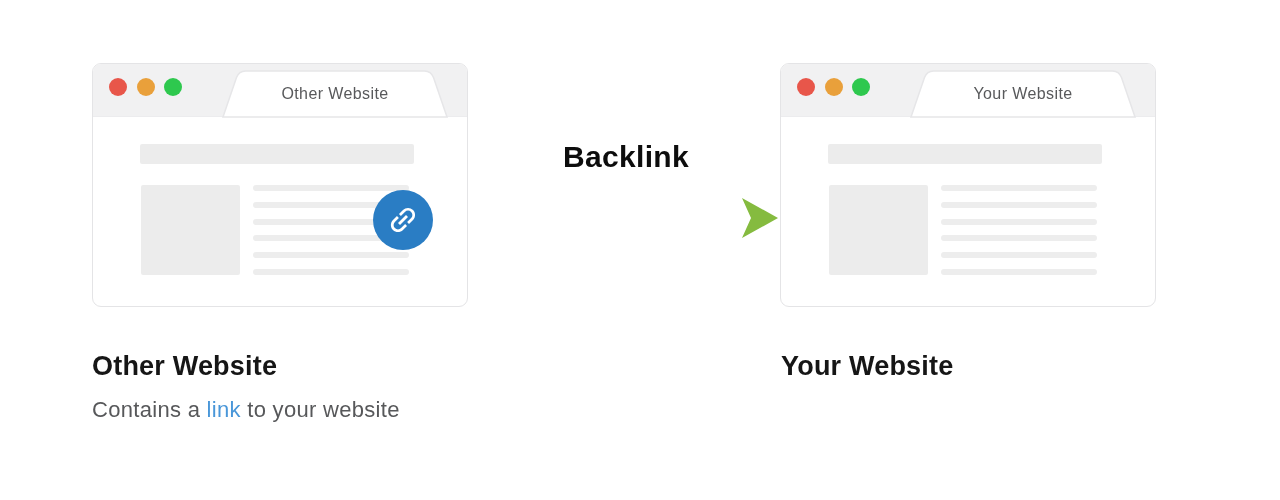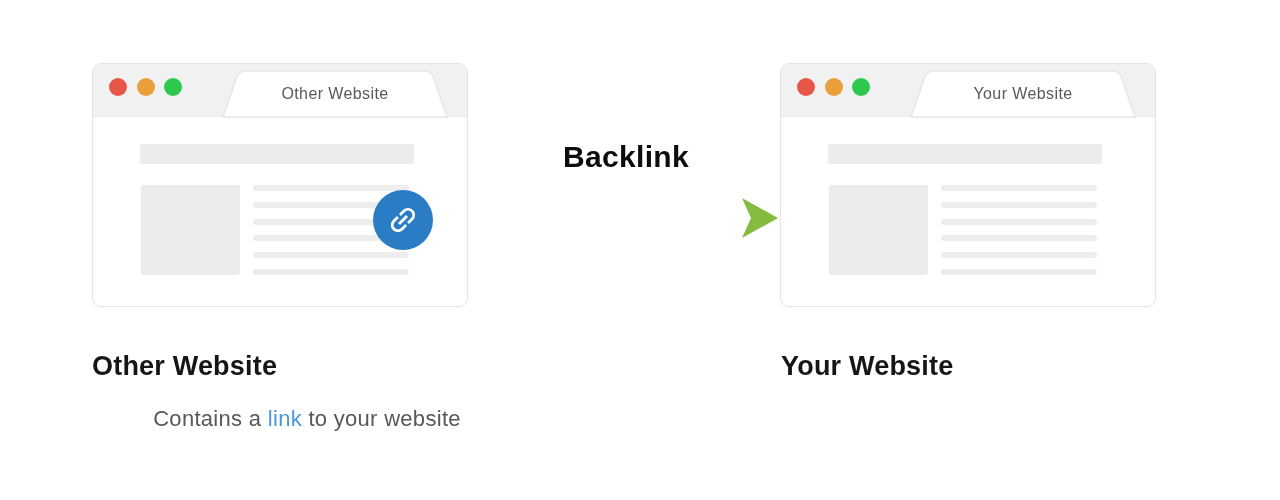--- a/index.html
+++ b/index.html
@@ -51,21 +51,21 @@
   .stop-b{stop-color:var(--arrow-green,#85bb3f);}
   .arrow-label{
     position:absolute;left:470px;top:140px;width:312px;text-align:center;
     font-size:30px;font-weight:700;color:#0d0d0d;letter-spacing:.3px;
   }
   
   .caption{position:absolute;top:350px;width:430px;}
   .caption.left{left:92px;}
   .caption.right{left:781px;}
   .caption-title{font-size:27px;font-weight:700;color:#161616;line-height:32px;letter-spacing:.2px;}
-  .caption-sub{margin-top:24px;font-size:22px;color:#57585a;letter-spacing:.3px;text-align:center;}
+  .caption-sub{margin-top:15px;font-size:22px;color:#57585a;letter-spacing:.3px;}
   .hl-blue{color:var(--link-blue,#4a97d9);}
   .hl-green{color:var(--backlink-green,#8cc152);}
 </style>
 </head>
 <body>
 
 <div class="canvas">
 
   <div class="bwindow left">
     <div class="win-header">

